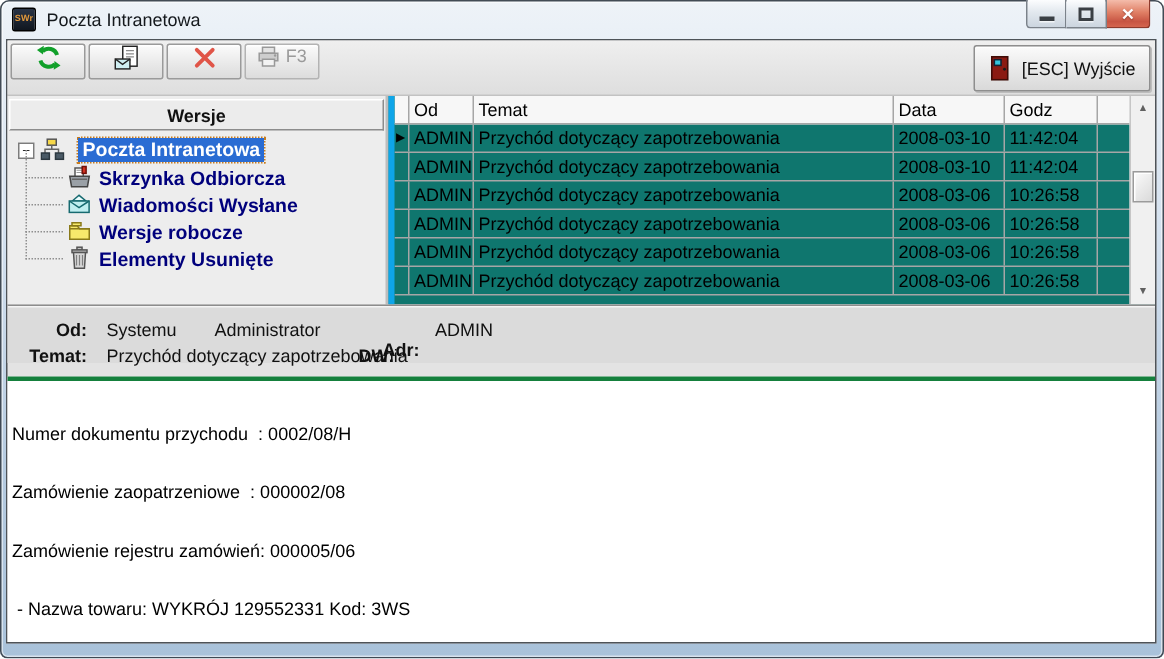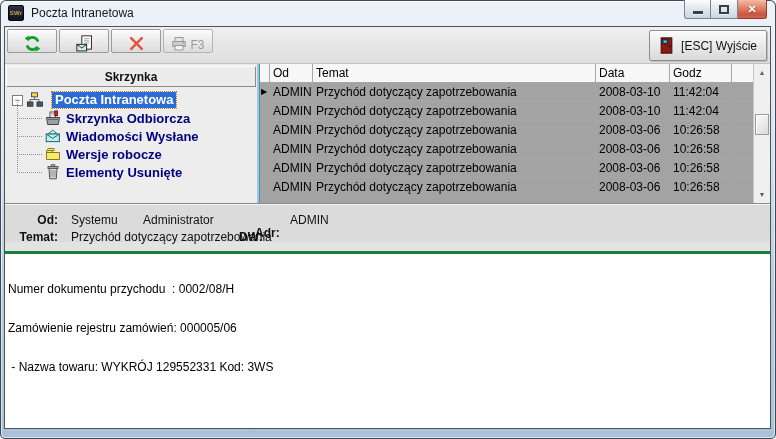--- a/index.html
+++ b/index.html
@@ -38,21 +38,21 @@
   .content{ position:absolute; left:4px; right:5px; top:26px; bottom:10px;
     background:#e3e3e3; border:1px solid #4e5358; }
 
   
   .toolbar{ position:absolute; top:0; left:0; right:0; height:37px;
     background:linear-gradient(#efefef,#dedede); border-bottom:1px solid #c2c2c2; }
   .tb-group{ position:absolute; left:2px; top:2px; display:flex; gap:2px; }
   .tb-btn{
     width:50px; height:24px; border:1px solid #9a9a9a; border-radius:2px;
     background:linear-gradient(#fbfbfb,#e8e8e8 60%,#dcdcdc);
-    box-shadow:inset 0 1px 0 #fff; display:flex; align-items:flex-end; justify-content:center;
+    box-shadow:inset 0 1px 0 #fff; display:flex; align-items:flex-start; justify-content:center;
     gap:3px; cursor:pointer;
   }
   .tb-btn.disabled{ cursor:default; color:#9a9a9a; border-color:#b3b3b3; }
   .tb-btn.disabled .lbl{ color:#9a9a9a; }
   .tb-btn .lbl{ font-size:12px; color:#333; }
   .esc-btn{
     position:absolute; top:3px; right:3px; height:31px; padding:0 9px;
     border:1px solid #8e8e8e; border-radius:2px;
     background:linear-gradient(#fbfbfb,#e6e6e6 60%,#d9d9d9);
     box-shadow:inset 0 1px 0 #fff, 1px 1px 0 #bdbdbd;
@@ -75,22 +75,22 @@
     color:#222; font-weight:normal; cursor:pointer; flex:0 0 auto; }
   .root-label{ margin-left:4px; background:#2a6cd3; color:#fff; padding:0 3px 1px 3px;
     outline:1px dotted #c77c1e; cursor:pointer; white-space:nowrap; }
   .tree-row.child{ padding-left:40px; cursor:pointer; }
   .tree-row.child::before{ content:""; position:absolute; left:12px; top:-9px; height:18px; width:24px;
     border-left:1px dotted #8f8f8f; border-bottom:1px dotted #8f8f8f; }
   .f-icon{ width:16px; height:16px; flex:0 0 auto; margin-right:5px; position:relative; z-index:1; }
   .child-label{ white-space:nowrap; }
 
   
-  .grid{ flex:1; position:relative; background:#a3a3a3; font-size:12px; color:#000;
-    border-left:1px solid #0ea5e9; overflow:hidden; }
+  .grid{ flex:1; position:relative; background:#0f766e; font-size:12px; color:#000;
+    border-left:4px solid #0ea5e9; overflow:hidden; }
   .g-head,.g-row{ display:flex; height:19px; border-bottom:1px solid #a6a6a6; }
   .g-head{ background:#f7f7f7; }
   .gc{ border-right:1px solid #a6a6a6; padding:2px 0 0 3px; overflow:hidden; white-space:nowrap; }
   .c-ind{ width:10px; padding-left:1px; font-size:8px; line-height:13px; color:#000; }
   .c-od{ width:43px; }
   .c-temat{ flex:1; }
   .c-data{ width:74px; }
   .c-godz{ width:62px; }
   .c-fill{ width:38px; border-right:none; }
   .g-row{ cursor:default; }
@@ -188,21 +188,21 @@
           <rect x="3.6" y="2.6" width="4.2" height="3.6" fill="#35c4dc" stroke="#123"></rect>
           <circle cx="10" cy="8.6" r="0.9" fill="#1a1a1a"></circle>
         </svg>
         <span>[ESC] Wyjście</span>
       </div>
     </div>
 
     <div class="main">
 
       <div class="folders">
-        <div class="folders-header">Skrzynka</div>
+        <div class="folders-header">Wersje</div>
         <div class="tree">
           <div class="tree-row">
             <div class="expand-box">−</div>
             <svg class="f-icon" viewBox="0 0 16 16">
               <rect x="4.5" y="0.8" width="6" height="4" fill="#f7d84a" stroke="#555"></rect>
               <path d="M7.5 4.8v2.7M3 10V7.5h9V10" stroke="#666" fill="none"></path>
               <rect x="0.5" y="10" width="5.4" height="4.2" fill="#4a5a66" stroke="#2c3840"></rect>
               <rect x="10" y="10" width="5.4" height="4.2" fill="#4a5a66" stroke="#2c3840"></rect>
             </svg>
             <span class="root-label">Poczta Intranetowa</span>
@@ -319,19 +319,20 @@
       <span class="ilab lab-adr">Adr:</span>
       <span class="val-adr">ADMIN</span>
       <span class="ilab lab-temat">Temat:</span>
       <span class="val-temat">Przychód dotyczący zapotrzebowania</span>
       <span class="ilab lab-dw">DW:</span>
       <span class="val-dw"></span>
     </div>
 
     <div class="msg-body">
       <div>Numer dokumentu przychodu  : 0002/08/H</div>
+      <div>Zamówienie zaopatrzeniowe  : 000002/08</div>
       <div>Zamówienie rejestru zamówień: 000005/06</div>
       <div> - Nazwa towaru: WYKRÓJ 129552331 Kod: 3WS</div>
       
     </div>
 
   </div>
 </div>
 
 </body></html>

